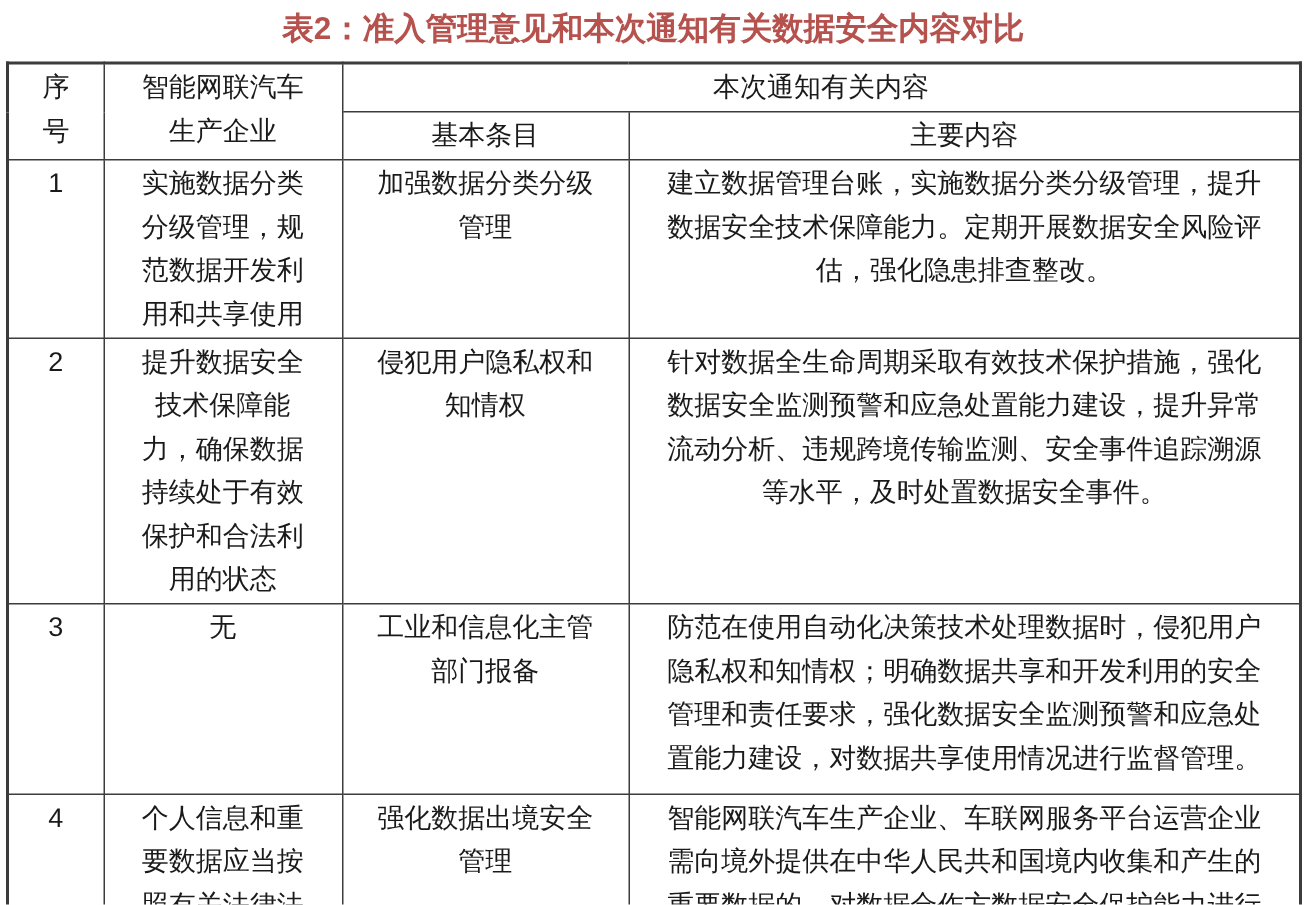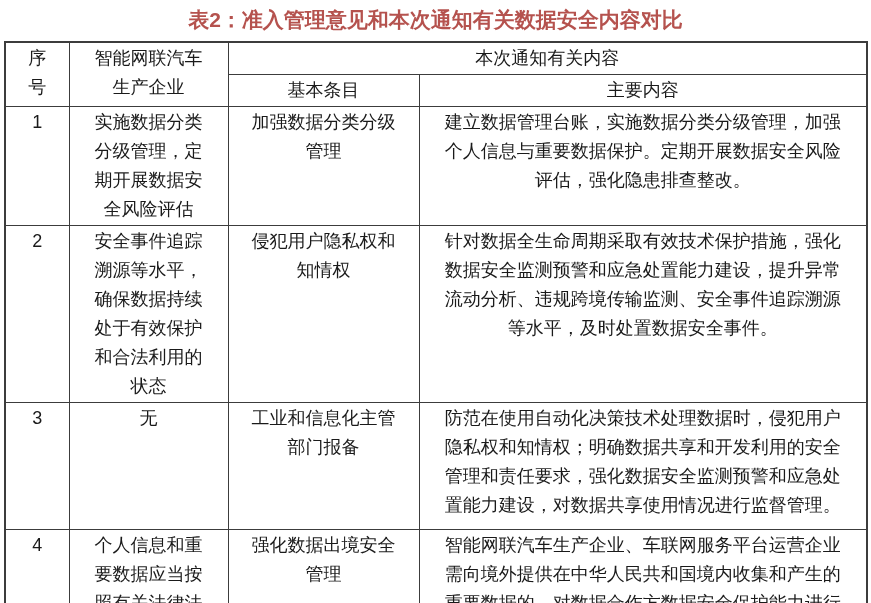--- a/index.html
+++ b/index.html
@@ -71,27 +71,27 @@
     <th rowspan="2">序号</th>
     <th rowspan="2">智能网联汽车生产企业</th>
     <th colspan="2">本次通知有关内容</th>
   </tr>
   <tr class="hdr-row-2">
     <th>基本条目</th>
     <th>主要内容</th>
   </tr>
   <tr class="body-row-1">
     <td>1</td>
-    <td>实施数据分类分级管理，定期开展数据安全风险评估</td>
+    <td>实施数据分类分级管理，规范数据开发利用和共享使用</td>
     <td>加强数据分类分级管理</td>
-    <td>建立数据管理台账，实施数据分类分级管理，加强个人信息与重要数据保护。定期开展数据安全风险评估，强化隐患排查整改。</td>
+    <td>建立数据管理台账，实施数据分类分级管理，提升数据安全技术保障能力。定期开展数据安全风险评估，强化隐患排查整改。</td>
   </tr>
   <tr class="body-row-2">
     <td>2</td>
-    <td>安全事件追踪溯源等水平，确保数据持续处于有效保护和合法利用的状态</td>
+    <td>提升数据安全技术保障能力，确保数据持续处于有效保护和合法利用的状态</td>
     <td>侵犯用户隐私权和知情权</td>
     <td>针对数据全生命周期采取有效技术保护措施，强化数据安全监测预警和应急处置能力建设，提升异常流动分析、违规跨境传输监测、安全事件追踪溯源等水平，及时处置数据安全事件。</td>
   </tr>
   <tr class="body-row-3">
     <td>3</td>
     <td>无</td>
     <td>工业和信息化主管部门报备</td>
     <td>防范在使用自动化决策技术处理数据时，侵犯用户隐私权和知情权；明确数据共享和开发利用的安全管理和责任要求，强化数据安全监测预警和应急处置能力建设，对数据共享使用情况进行监督管理。</td>
   </tr>
   <tr class="body-row-4">

